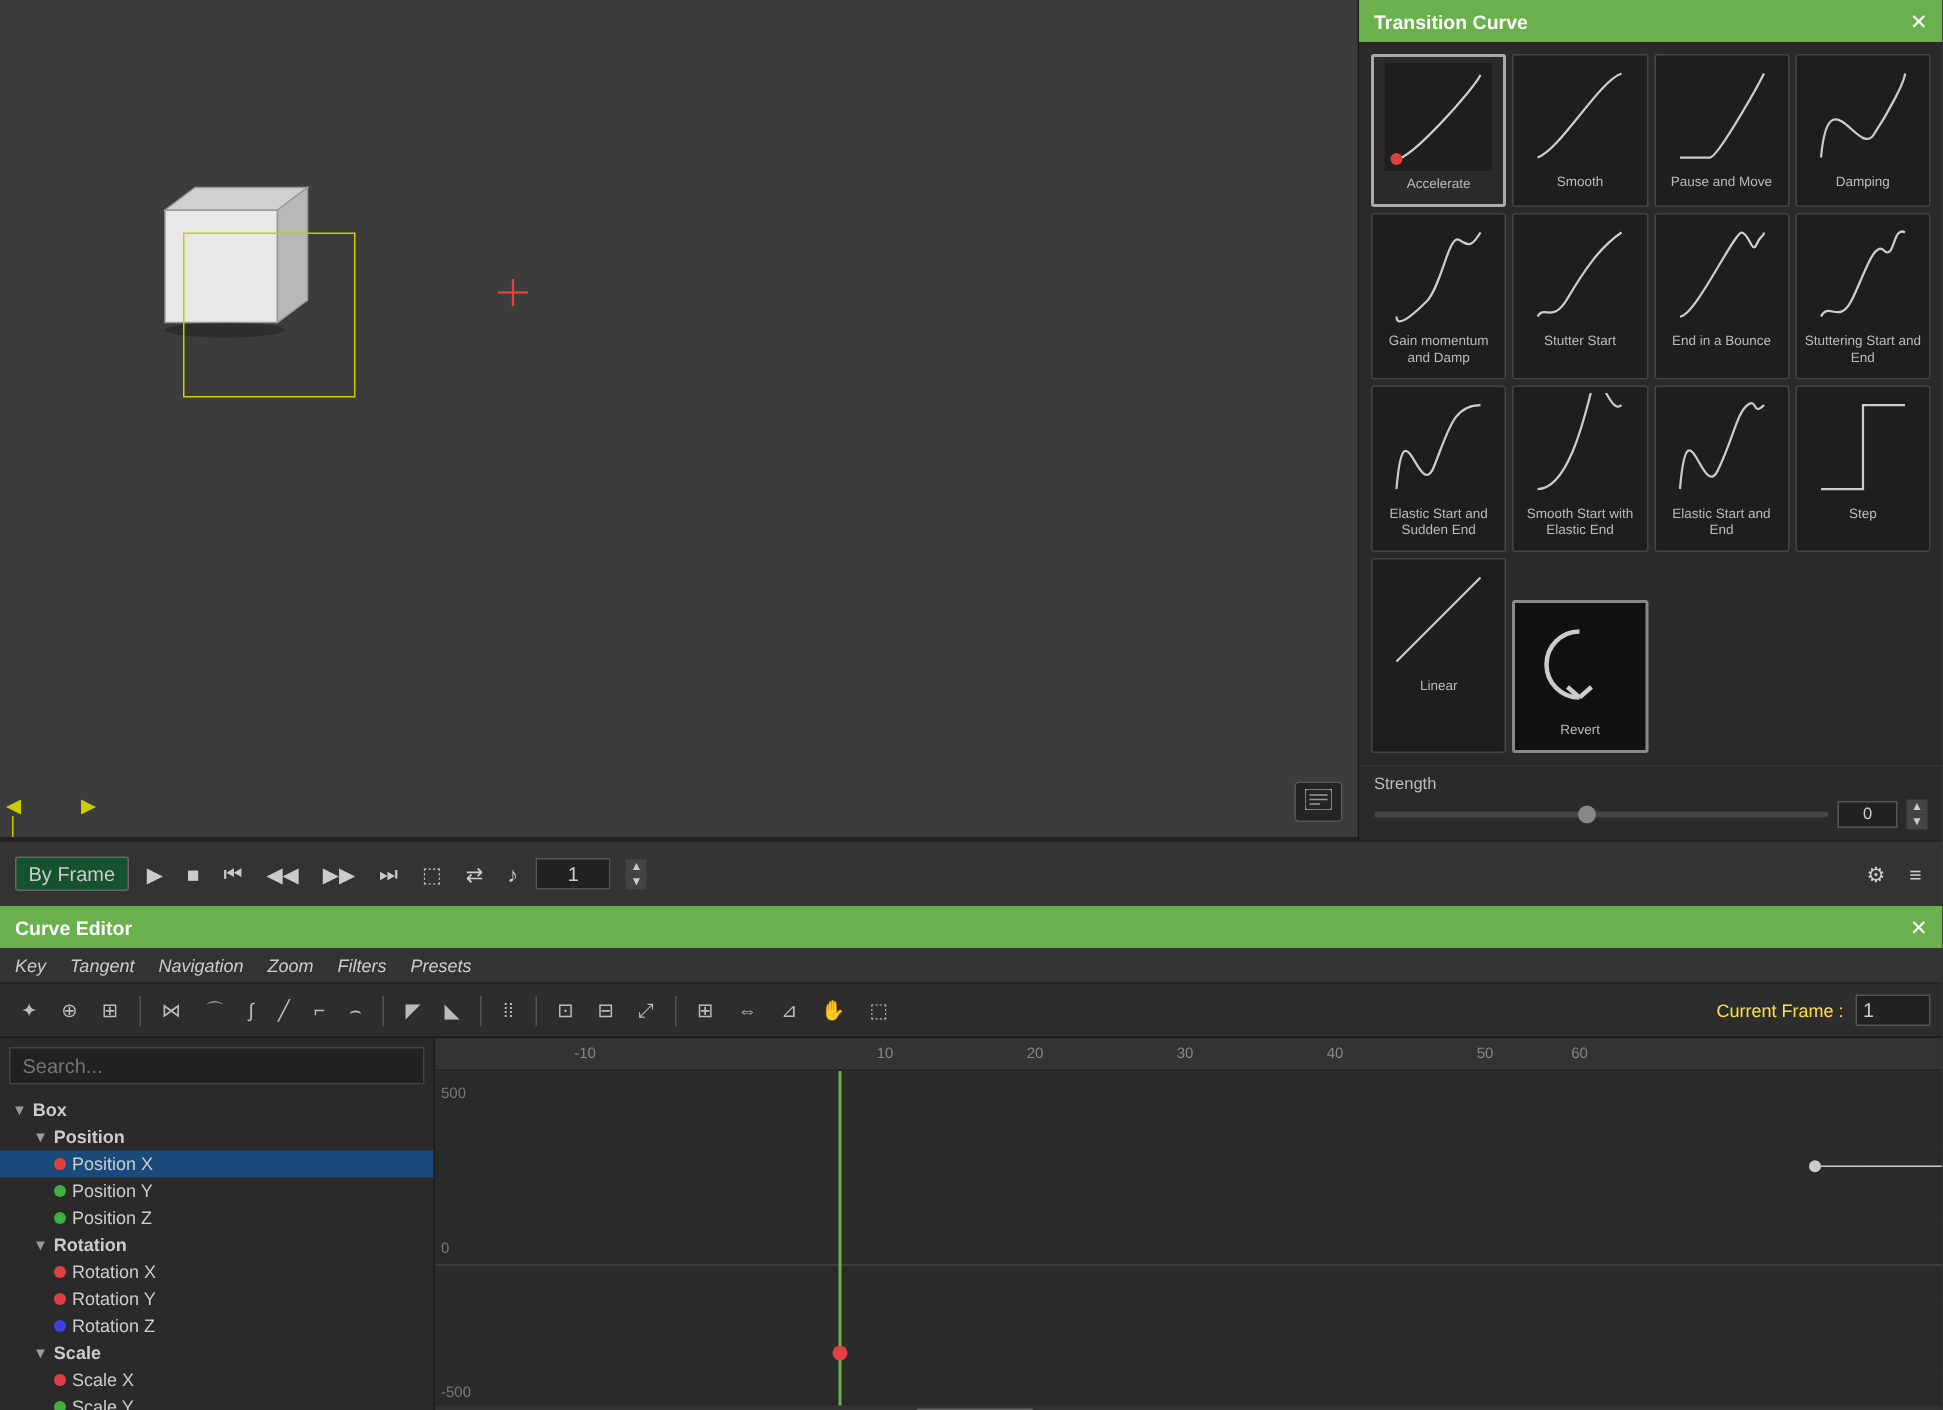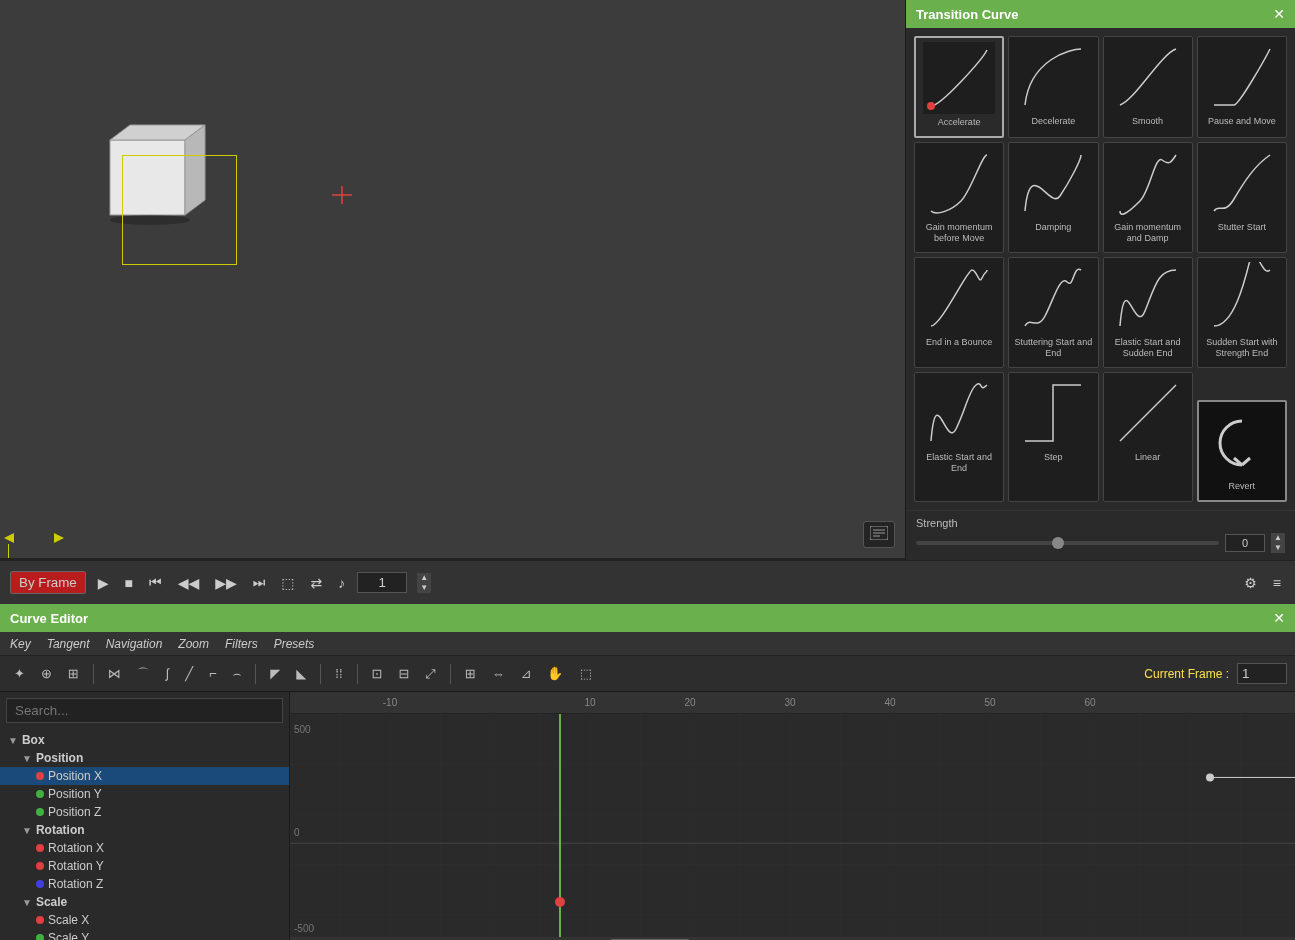--- a/index.html
+++ b/index.html
@@ -15,21 +15,21 @@
     .viewport-canvas { width: 100%; height: 100%; position: relative; overflow: hidden; }
     .cube-container { position: absolute; top: 120px; left: 100px; }
     .viewport-note { position: absolute; bottom: 10px; right: 10px; background: rgba(0,0,0,0.4); border: 1px solid #555; padding: 4px 6px; border-radius: 3px; }
 
     
     .playback-bar { background: #333; border-top: 1px solid #222; padding: 6px 10px; display: flex; align-items: center; gap: 8px; flex: 0 0 44px; }
     .playback-btn { background: transparent; border: none; color: #ccc; cursor: pointer; font-size: 14px; padding: 2px 4px; }
     .frame-input { background: #222; border: 1px solid #555; color: #ccc; width: 50px; padding: 2px 4px; text-align: center; }
     .frame-spin { display: flex; flex-direction: column; margin-left: 2px; }
     .frame-spin button { background: #444; border: none; color: #ccc; font-size: 8px; cursor: pointer; line-height: 1; padding: 1px 3px; }
-    .playback-by-frame { background: #b91c1c; border: 1px solid #666; color: #ccc; padding: 3px 8px; border-radius: 2px; cursor: pointer; }
+    .playback-by-frame { background: #14532d; border: 1px solid #666; color: #ccc; padding: 3px 8px; border-radius: 2px; cursor: pointer; }
     .playback-separator { flex: 1; }
 
     
     .transition-header { background: #6ab04c; color: #fff; padding: 5px 10px; display: flex; justify-content: space-between; align-items: center; font-weight: bold; font-size: 13px; flex: 0 0 28px; }
     .transition-close { background: none; border: none; color: #fff; cursor: pointer; font-size: 14px; }
     .transition-grid { display: grid; grid-template-columns: repeat(4, 1fr); gap: 4px; padding: 8px; overflow-y: auto; flex: 1; }
     .curve-item { background: #1e1e1e; border: 1px solid #444; border-radius: 2px; cursor: pointer; display: flex; flex-direction: column; align-items: center; padding: 4px; }
     .curve-item.selected { border: 2px solid #aaa; background: #2a2a2a; }
     .curve-item.dark-selected { border: 2px solid #888; background: #111; margin-top: 28px; }
     .curve-label { font-size: 9px; color: #bbb; text-align: center; margin-top: 3px; line-height: 1.2; }
@@ -145,48 +145,34 @@
             <svg width="72" height="72" viewBox="0 0 72 72">
               <rect width="72" height="72" fill="#1e1e1e"></rect>
               <path d="M8,64 C18,64 59,18 64,8" fill="none" stroke="#ccc" stroke-width="1.5"></path>
               <circle cx="8" cy="64" r="4" fill="#e04040"></circle>
             </svg>
             <div class="curve-label">Accelerate</div>
           </div>
           <div class="curve-item">
             <svg width="72" height="72" viewBox="0 0 72 72">
               <rect width="72" height="72" fill="#1e1e1e"></rect>
-              <path d="M8,64 C13,18 54,8 64,8" fill="none" stroke="#ccc" stroke-width="1.5"></path>
-            </svg>
-            <div class="curve-label">Decelerate</div>
-          </div>
-          <div class="curve-item">
-            <svg width="72" height="72" viewBox="0 0 72 72">
-              <rect width="72" height="72" fill="#1e1e1e"></rect>
               <path d="M8,64 C23,59 49,13 64,8" fill="none" stroke="#ccc" stroke-width="1.5"></path>
             </svg>
             <div class="curve-label">Smooth</div>
           </div>
           <div class="curve-item">
             <svg width="72" height="72" viewBox="0 0 72 72">
               <rect width="72" height="72" fill="#1e1e1e"></rect>
               <path d="M8,64 L28,64 C33,64 59,18 64,8" fill="none" stroke="#ccc" stroke-width="1.5"></path>
             </svg>
             <div class="curve-label">Pause and Move</div>
           </div>
           <div class="curve-item">
             <svg width="72" height="72" viewBox="0 0 72 72">
               <rect width="72" height="72" fill="#1e1e1e"></rect>
-              <path d="M8,64 C13,69 28,64 38,54 S59,8 64,8" fill="none" stroke="#ccc" stroke-width="1.5"></path>
-            </svg>
-            <div class="curve-label">Gain momentum before Move</div>
-          </div>
-          <div class="curve-item">
-            <svg width="72" height="72" viewBox="0 0 72 72">
-              <rect width="72" height="72" fill="#1e1e1e"></rect>
               <path d="M8,64 C13,8 33,64 43,49 S64,13 64,8" fill="none" stroke="#ccc" stroke-width="1.5"></path>
             </svg>
             <div class="curve-label">Damping</div>
           </div>
           <div class="curve-item">
             <svg width="72" height="72" viewBox="0 0 72 72">
               <rect width="72" height="72" fill="#1e1e1e"></rect>
               <path d="M8,64 C8,72 18,64 28,54 S43,8 50,13 S59,16 64,8" fill="none" stroke="#ccc" stroke-width="1.5"></path>
             </svg>
             <div class="curve-label">Gain momentum and Damp</div>
@@ -217,21 +203,21 @@
               <rect width="72" height="72" fill="#1e1e1e"></rect>
               <path d="M8,64 C13,3 23,74 33,49 S46,8 64,8" fill="none" stroke="#ccc" stroke-width="1.5"></path>
             </svg>
             <div class="curve-label">Elastic Start and Sudden End</div>
           </div>
           <div class="curve-item">
             <svg width="72" height="72" viewBox="0 0 72 72">
               <rect width="72" height="72" fill="#1e1e1e"></rect>
               <path d="M8,64 C28,64 39,18 44,-2 S56,16 64,8" fill="none" stroke="#ccc" stroke-width="1.5"></path>
             </svg>
-            <div class="curve-label">Sudden Start with Strength End</div>
+            <div class="curve-label">Smooth Start with Elastic End</div>
           </div>
           <div class="curve-item">
             <svg width="72" height="72" viewBox="0 0 72 72">
               <rect width="72" height="72" fill="#1e1e1e"></rect>
               <path d="M8,64 C13,3 23,72 33,52 S46,13 53,8 S56,16 64,8" fill="none" stroke="#ccc" stroke-width="1.5"></path>
             </svg>
             <div class="curve-label">Elastic Start and End</div>
           </div>
           <div class="curve-item">
             <svg width="72" height="72" viewBox="0 0 72 72">
@@ -407,21 +393,21 @@
       <div class="graph-area">
         <div class="graph-ruler" id="graph-ruler">
 
         <span class="ruler-tick" style="left: 100px;">-10</span>
             <span class="ruler-tick" style="left: 200px;"></span>
             <span class="ruler-tick" style="left: 300px;">10</span>
             <span class="ruler-tick" style="left: 400px;">20</span>
             <span class="ruler-tick" style="left: 500px;">30</span>
             <span class="ruler-tick" style="left: 600px;">40</span>
             <span class="ruler-tick" style="left: 700px; text-align: right;">50</span>
-            <span class="ruler-tick" style="left: 800px;">60</span>
+            <span class="ruler-tick" style="left: 763px;">60</span>
           </div>
         <div style="position:relative; flex:1; height: calc(100% - 22px);">
 
           <div style="position:absolute; left:4px; top:10px; color:#777; font-size:10px;">500</div>
           <div style="position:absolute; left:4px; top:48%; color:#777; font-size:10px;">0</div>
           <div style="position:absolute; left:4px; bottom:15px; color:#777; font-size:10px;">-500</div>
 
           <svg width="100%" height="100%" style="position:absolute; top:0; left:0;">
 
             <defs>

